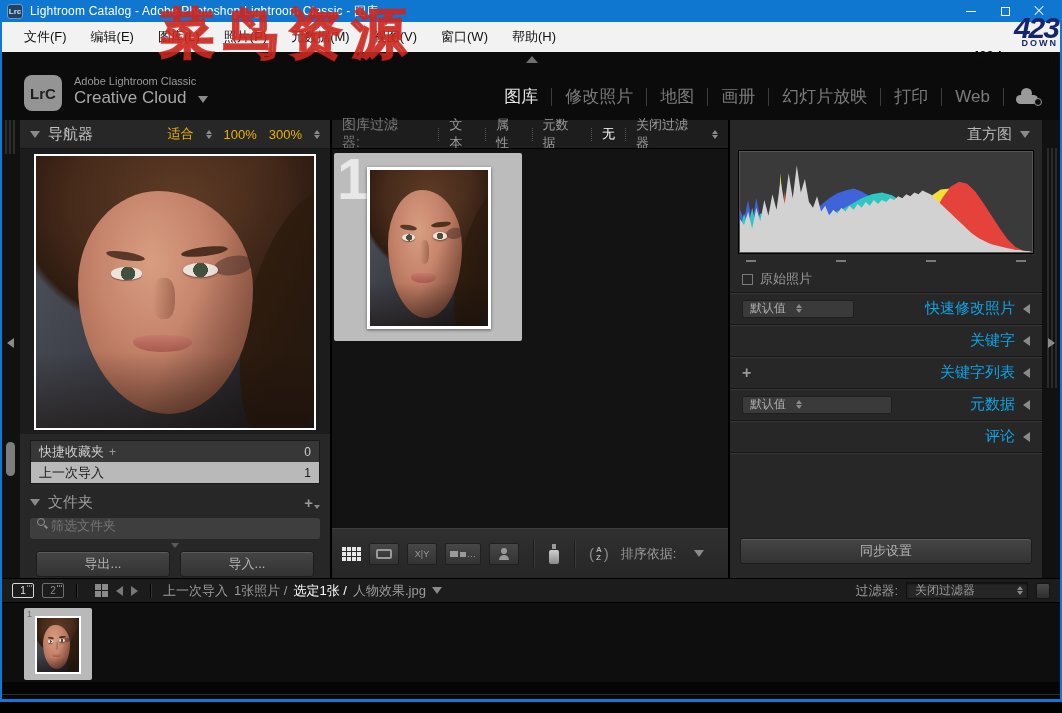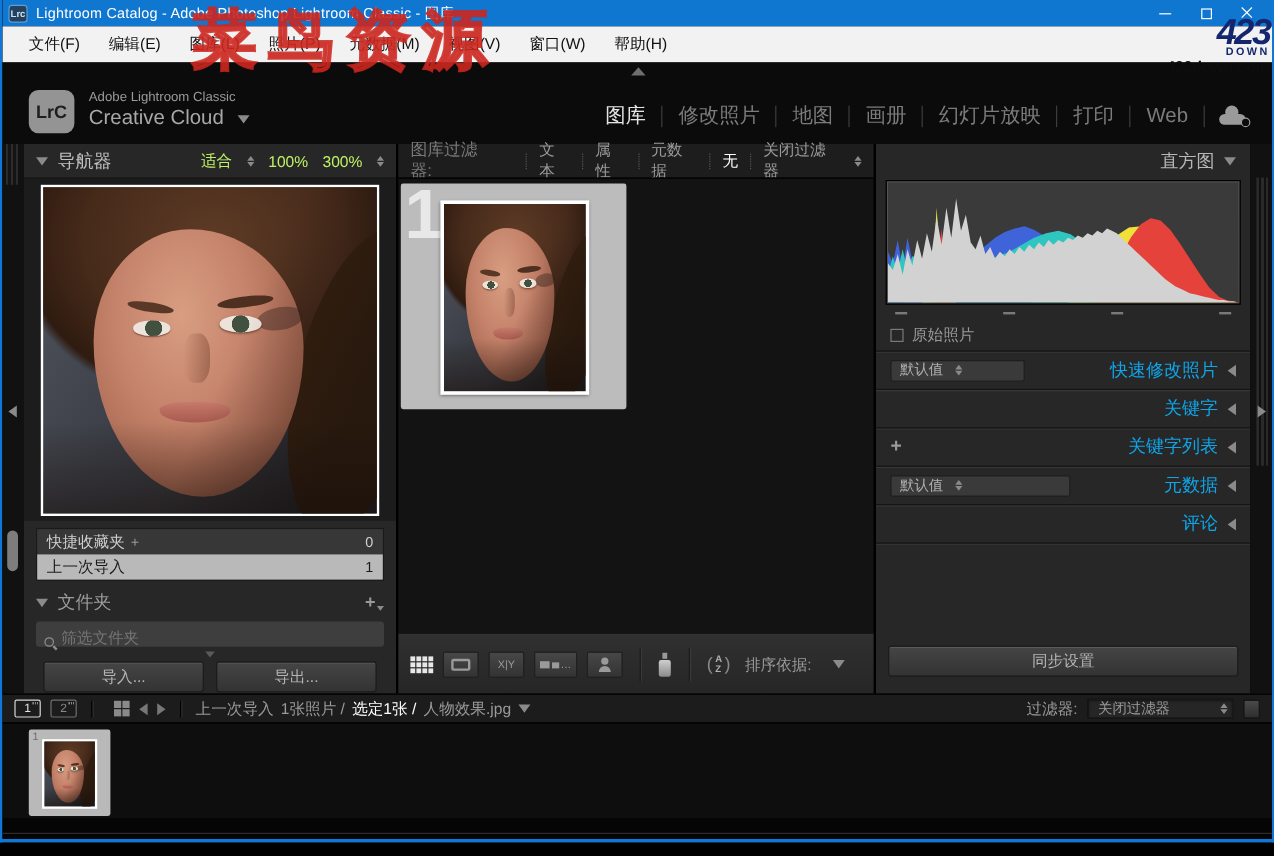--- a/index.html
+++ b/index.html
@@ -64,21 +64,21 @@
   .edge .arrow { position:absolute; top:218px; }
   .ridges { position:absolute; left:3px; top:0; width:10px; height:34px;
             background:repeating-linear-gradient(to right,#2c2c2c 0 2px,#141414 2px 4px); }
   .l-thumb { position:absolute; left:4px; top:322px; width:9px; height:34px; border-radius:5px; background:#7d7d7d; }
   .r-ridges { position:absolute; right:3px; top:28px; width:10px; height:240px;
               background:repeating-linear-gradient(to right,#2a2a2a 0 2px,#101010 2px 4px); }
 
   .leftpanel { width:312px; background:#272727; border-right:2px solid #000; display:flex; flex-direction:column; }
   .panelhead { height:28px; display:flex; align-items:center; padding:0 10px; }
   .ph-title { font-size:15px; color:#c2c2c2; margin-left:8px; }
-  .zoomctl { margin-left:auto; display:flex; align-items:center; font-size:13px; color:#bef264; gap:4px; }
+  .zoomctl { margin-left:auto; display:flex; align-items:center; font-size:13px; color:#eab308; gap:4px; }
   .zoomctl span { margin-left:8px; }
   .spin { display:inline-flex; flex-direction:column; align-items:center; gap:1px; margin-left:2px; }
   .spin i { width:0; height:0; border-left:3px solid transparent; border-right:3px solid transparent; display:block; }
   .spin .su { border-bottom:4px solid #8a8a8a; } .spin .sd { border-top:4px solid #8a8a8a; }
 
   .navigator { height:286px; background:#1c1c1c; border-top:1px solid #161616; display:flex; align-items:center; justify-content:center; }
   .navframe { width:282px; height:276px; background:#fff; padding:2px; }
 
   .portrait { position:relative; width:100%; height:100%; overflow:hidden;
               background:linear-gradient(125deg,#535761 0%,#3b3e46 45%,#25272d 100%); }
@@ -106,21 +106,21 @@
   .catrow { height:21px; display:flex; align-items:center; padding:0 8px; font-size:13px; }
   .catrow.dim { background:#373737; color:#cfcfcf; }
   .catrow.sel { background:#b9b9b9; color:#1a1a1a; }
   .catplus { margin-left:5px; font-size:12px; color:#9a9a9a; }
   .catcount { margin-left:auto; font-size:12px; }
   .foldershead { height:28px; display:flex; align-items:center; padding:0 10px; margin-top:4px; }
   .folders-title { font-size:15px; color:#9c9c9c; margin-left:8px;font-family:Liberation Serif, serif; }
   .fplus { margin-left:auto; color:#9a9a9a; font-size:15px; font-weight:bold; display:flex; align-items:flex-end; gap:1px; }
   .fplus .tri-down { border-top-width:4px; border-left-width:3px; border-right-width:3px; margin-bottom:2px; }
   .searchrow { margin:2px 10px 0 10px; height:21px; background:#3e3e3e; border-radius:3px;
-               display:flex; align-items:flex-end; padding:0 7px; gap:6px; }
+               display:flex; align-items:flex-start; padding:0 7px; gap:6px; }
   .mag { width:8px; height:8px; border:1.5px solid #8f8f8f; border-radius:50%; position:relative; flex:none; }
   .mag::after { content:""; position:absolute; width:4px; height:1.5px; background:#8f8f8f; transform:rotate(45deg); left:6px; top:7px; }
   .searchrow input { background:transparent; border:none; outline:none; color:#9a9a9a; font-size:13px; width:100%;
                      font-family:"Liberation Sans","DejaVu Sans",sans-serif; }
   .panel-end { align-self:center; margin-top:4px; border-left:4px solid transparent; border-right:4px solid transparent; border-top:5px solid #5a5a5a; width:0; height:0; }
   .lbuttons { display:flex; gap:10px; padding:3px 16px 0 16px; }
   .btn { flex:1; height:26px; background:linear-gradient(#454545,#333); border:1px solid #1c1c1c;
          box-shadow:inset 0 1px 0 rgba(255,255,255,.12); border-radius:3px; color:#b5b5b5; font-size:13px;
          display:flex; align-items:center; justify-content:center; }
 
@@ -349,22 +349,22 @@
             <span>+</span>
             <span class="tri tri-down"></span>
           </span>
       </div>
       <div class="searchrow">
         <span class="mag"></span>
         <input placeholder="筛选文件夹" style="">
       </div>
       <span class="panel-end"></span>
       <div class="lbuttons">
+        <div class="btn">导出...</div>
         <div class="btn">导入...</div>
-        <div class="btn">导出...</div>
       </div>
     </div>
 
     <div class="center">
       <div class="filterbar">
         <span class="fb-label">图库过滤器:</span>
         <span style="width:24px"></span>
           <span class="fb-sep"></span>
         <span class="fb-item">文本</span>
           <span class="fb-sep"></span>

